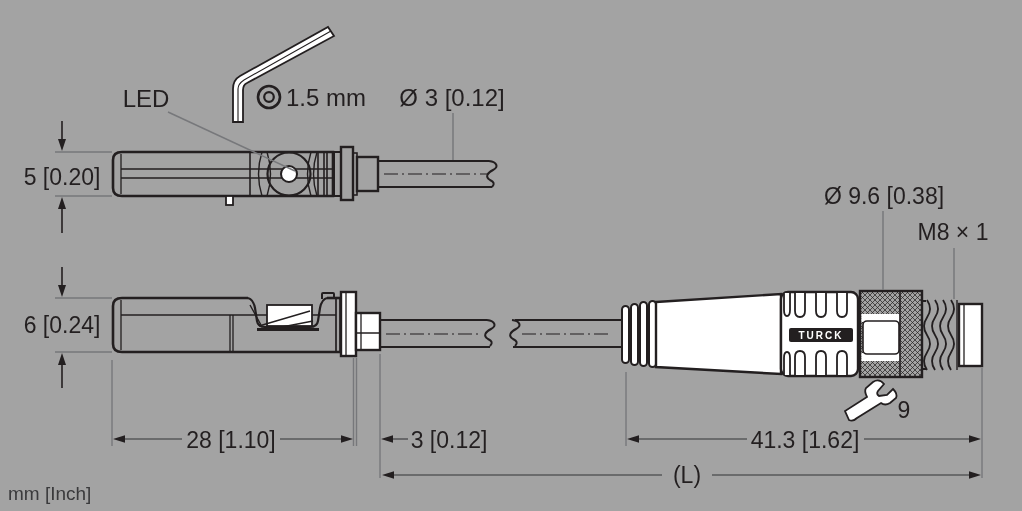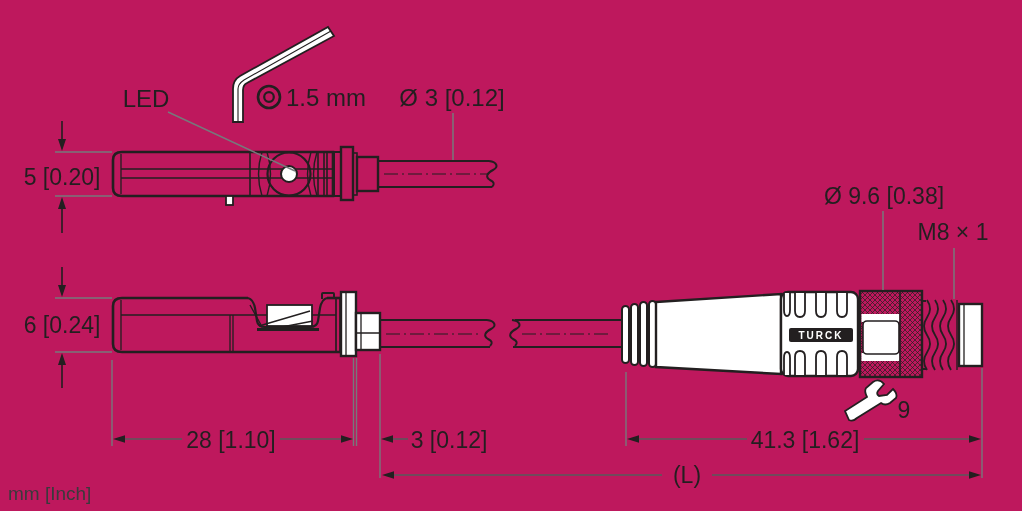--- a/index.html
+++ b/index.html
@@ -1,16 +1,16 @@
 <!DOCTYPE html>
 <html><head>
 <meta charset="utf-8">
 <style>
   html,body{margin:0;padding:0;background:#ffffff;}
-  #canvas{position:relative;width:1022px;height:511px;background:#be185d;overflow:hidden;
+  #canvas{position:relative;width:1022px;height:511px;background:#a3a3a3;overflow:hidden;
           font-family:"Liberation Sans", sans-serif;}
   svg{display:block;}
   text{fill:#231f20;font-family:"Liberation Sans", sans-serif;}
   .dim-text{font-size:23px;}
   .label-text{font-size:24px;}
   .note-text{font-size:19px;fill:#3a3a3c;}
   .brand-text{font-size:10px;font-weight:bold;fill:#ffffff;letter-spacing:2px;}
 </style>
 </head>
 <body>

